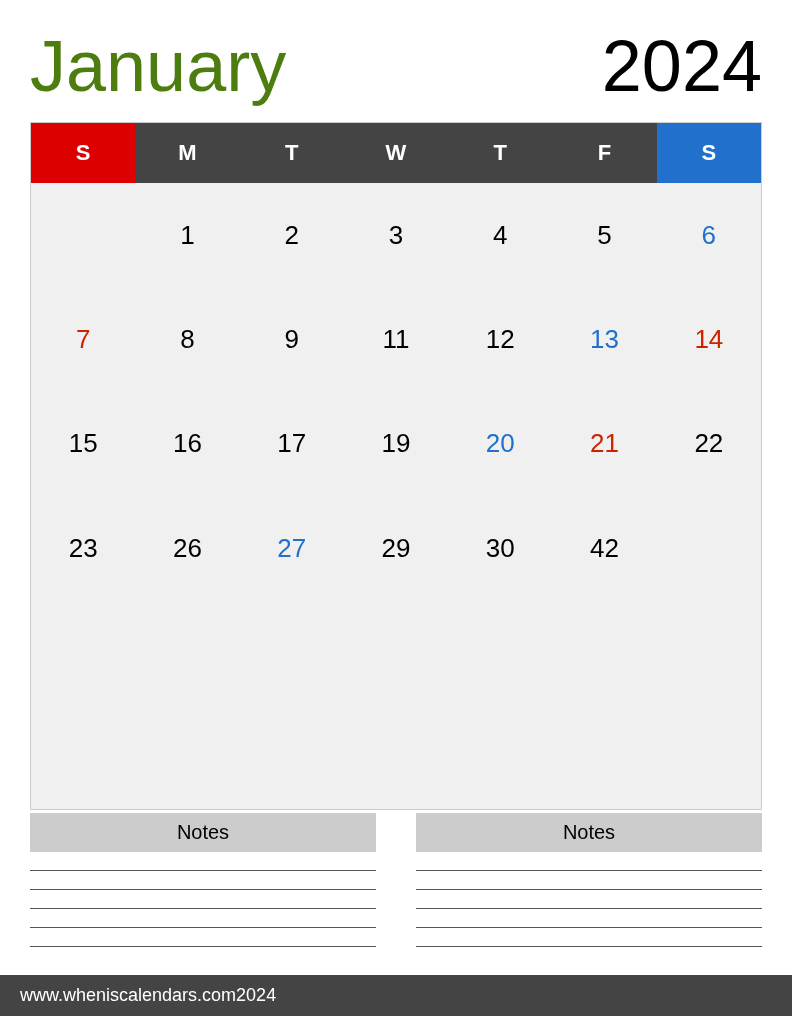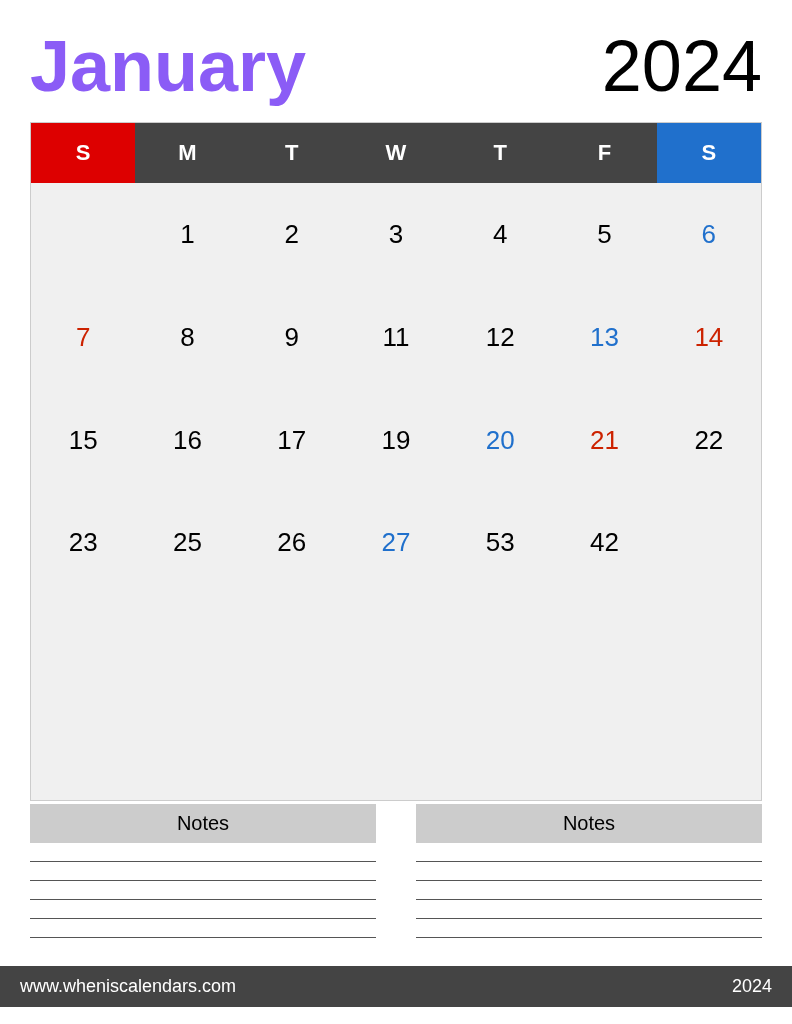--- a/index.html
+++ b/index.html
@@ -28,22 +28,22 @@
 
     .header {
       display: flex;
       justify-content: space-between;
       align-items: flex-start;
       margin-bottom: 20px;
     }
 
     .month-title {
       font-size: 72px;
-      font-weight: 700;
-      color: #8b5cf6;
+      font-weight: 400;
+      color: #4d7c0f;
       line-height: 1;
     }
 
     .year-title {
       font-size: 72px;
       font-weight: 400;
       color: #000000;
       line-height: 1;
     }
 
@@ -138,24 +138,23 @@
     .notes-line {
       border-bottom: 1.5px solid #555555;
       height: 1px;
       width: 100%;
     }
 
     .footer {
       background: #444444;
       color: #ffffff;
       display: flex;
-      justify-content: space-between;
       align-items: center;
       padding: 10px 20px;
-      margin: 17px -30px;
+      margin: 8px -30px;
       width: calc(100% + 60px);
       margin-top: 10px;
     }
 
     .footer-website {
       font-size: 18px;
       color: #ffffff;
     }
 
     .footer-year {
@@ -205,25 +204,25 @@
       <div class="calendar-cell sunday-num">14</div>
       <div class="calendar-cell">15</div>
       <div class="calendar-cell">16</div>
       <div class="calendar-cell">17</div>
       <div class="calendar-cell">19</div>
       <div class="calendar-cell saturday-num">20</div>
 
       <div class="calendar-cell sunday-num">21</div>
       <div class="calendar-cell">22</div>
       <div class="calendar-cell">23</div>
-      <div class="calendar-cell">25</div>
       <div class="calendar-cell">26</div>
       <div class="calendar-cell saturday-num">27</div>
 
-      <div class="calendar-cell">53</div>
+      <div class="calendar-cell">29</div>
+      <div class="calendar-cell">30</div>
       <div class="calendar-cell">42</div>
       <div class="calendar-cell empty"></div>
       <div class="calendar-cell empty"></div>
       <div class="calendar-cell empty"></div>
 
       <div class="calendar-cell empty"></div>
       <div class="calendar-cell empty"></div>
       <div class="calendar-cell empty"></div>
       <div class="calendar-cell empty"></div>
       <div class="calendar-cell empty"></div>

